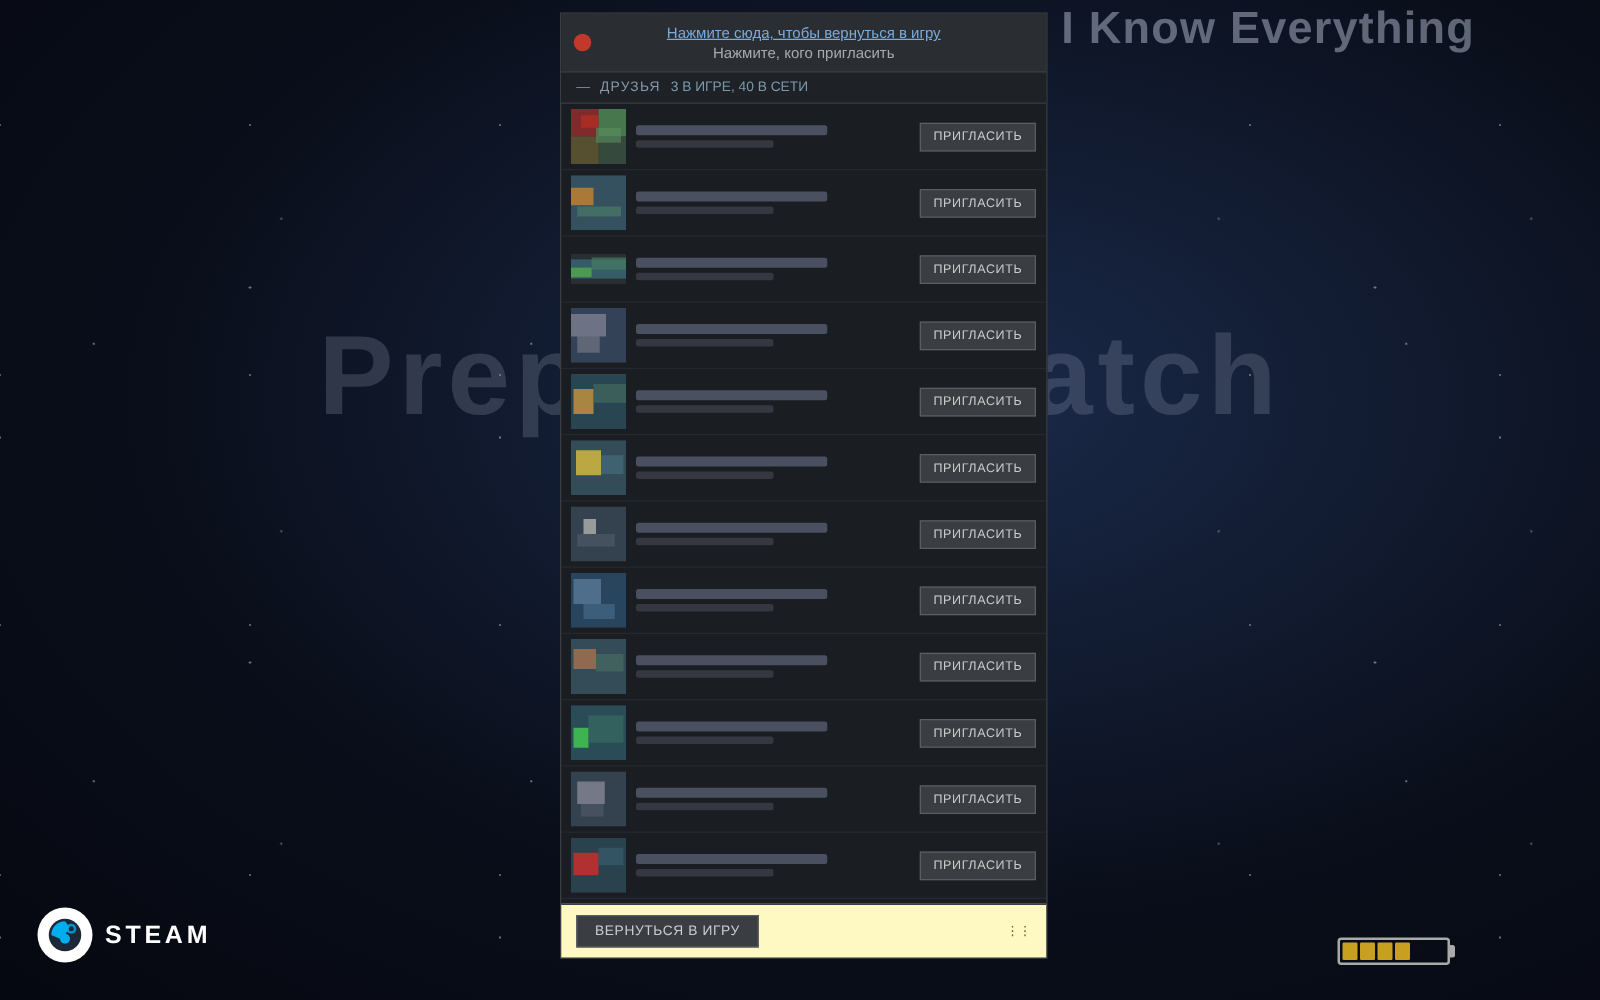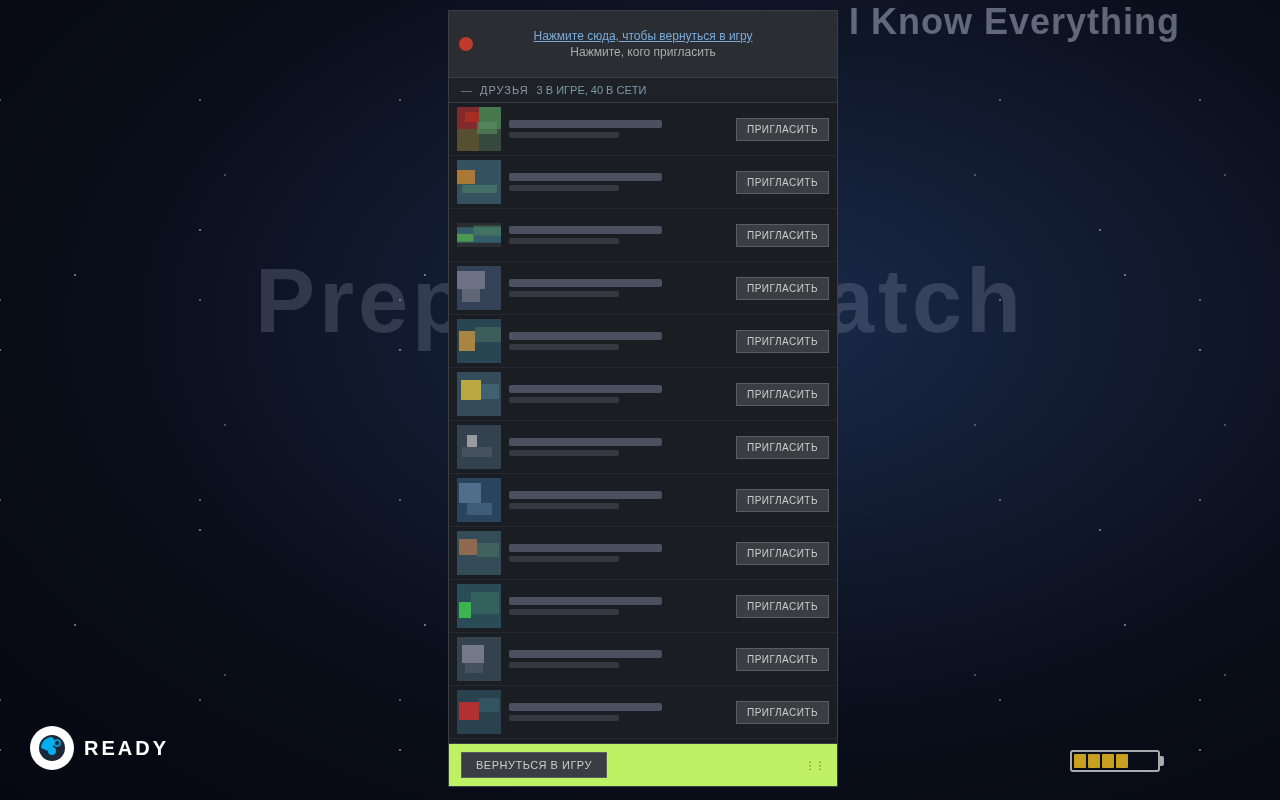--- a/index.html
+++ b/index.html
@@ -158,21 +158,21 @@
       background: #1a1d22;
       border: 1px solid #3a3d42;
       z-index: 10;
       display: flex;
       flex-direction: column;
     }
 
     
     .panel-header {
       background: #2a2d32;
-      padding: 18px 12px;
+      padding: 8px 12px;
       border-bottom: 1px solid #3a3d42;
       display: flex;
       flex-direction: column;
       align-items: center;
       position: relative;
     }
 
     .panel-close-btn {
       position: absolute;
       left: 10px;
@@ -287,21 +287,21 @@
       font-size: 10px;
       padding: 5px 10px;
       cursor: pointer;
       white-space: nowrap;
       letter-spacing: 0.5px;
       flex-shrink: 0;
     }
 
     
     .panel-footer {
-      background: #bef264;
+      background: #fef9c3;
       border-top: 1px solid #3a3d42;
       padding: 8px 12px;
       display: flex;
       align-items: center;
       justify-content: space-between;
     }
 
     .return-btn {
       background: #3a3d42;
       border: 1px solid #5a5d62;
@@ -336,21 +336,21 @@
 <div class="steam-logo">
   <div class="steam-icon">
     <svg width="30" height="30" viewBox="0 0 30 30">
       <circle cx="15" cy="15" r="13" fill="#1b2838"></circle>
       <path d="M15 4 C9 4 4 9 4 15 l7 3 a4 4 0 0 1 4-3 l0-0.2 4-5.8 z" fill="#00adee"></path>
       <circle cx="20" cy="10" r="4" fill="#00adee" opacity="0.8"></circle>
       <circle cx="20" cy="10" r="2" fill="#1b2838"></circle>
       <path d="M11 18 a4 4 0 0 0 8 0 a4 4 0 0 0-8 0 z" fill="#00adee"></path>
     </svg>
   </div>
-  <span class="steam-label">READY</span>
+  <span class="steam-label">STEAM</span>
 </div>
 
 <div class="battery-indicator">
   <div class="battery-body">
     <div class="battery-cell"></div>
     <div class="battery-cell"></div>
     <div class="battery-cell"></div>
     <div class="battery-cell"></div>
     <div class="battery-cell empty"></div>
     <div class="battery-cell empty"></div>

